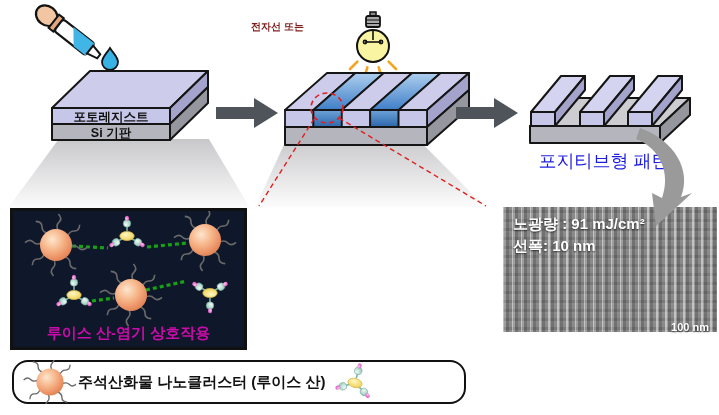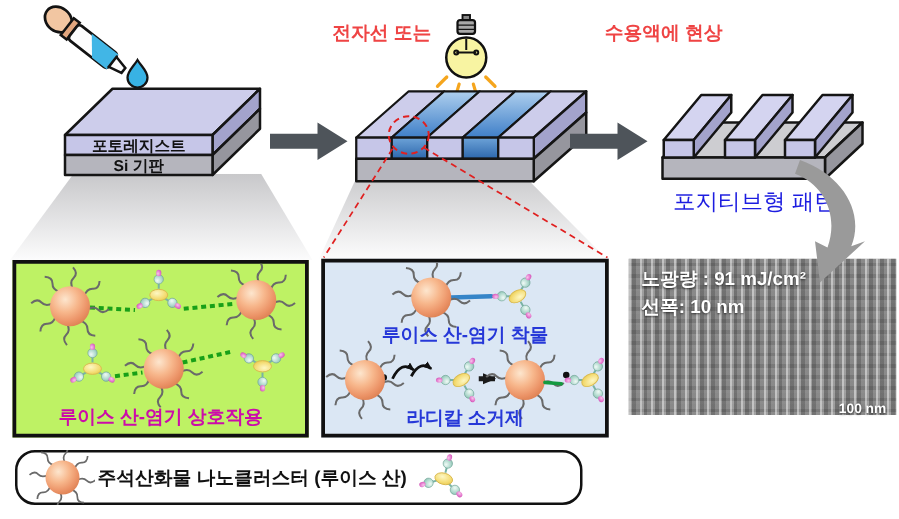--- a/index.html
+++ b/index.html
@@ -1,19 +1,19 @@
 <!DOCTYPE html>
 <html><head>
 <meta charset="utf-8">
 <style>
   html,body{margin:0;padding:0;background:#fff;}
   #canvas{position:relative;width:719px;height:415px;background:#ffffff;overflow:hidden;
           font-family:"Liberation Sans",sans-serif;}
   .abs{position:absolute;}
-  .cap{font-weight:bold;font-size:15px;line-height:21px;text-align:right;color:#ef4444;}
+  .cap{font-weight:bold;font-size:10px;line-height:21px;text-align:center;color:#7f1d1d;}
   .result-label{font-weight:normal;font-size:18px;text-align:center;color:#1d1de0;}
   .panel{position:absolute;border:3px solid #111;box-sizing:border-box;}
   .panel-caption{position:absolute;left:0;right:0;text-align:center;font-weight:bold;font-size:15px;}
   .magenta{color:#cc0caa;}
   .mechblue{color:#2638d8;}
   .slab-label{font:bold 12.5px "Liberation Sans",sans-serif;fill:#111;}
   .slabline{stroke:#151515;stroke-width:2;stroke-linejoin:round;}
   .stripe{stroke:#151515;stroke-width:1.8;stroke-linejoin:round;}
   .gdash{stroke:#18a018;stroke-width:3.2;stroke-dasharray:4 3;fill:none;stroke-linecap:butt;}
   .bluebond{stroke:#3585c8;stroke-width:3.5;stroke-linecap:round;}
@@ -199,21 +199,20 @@
     <polygon class="slabline" points="145,57 187,20 187,38 145,75" fill="#96969e"></polygon>
     <rect class="stripe" x="3" y="40" width="28.4" height="17" fill="#c6c6e8"></rect>
     <rect class="stripe" x="31.4" y="40" width="28.4" height="17" fill="url(#gBlueFront)"></rect>
     <rect class="stripe" x="59.8" y="40" width="28.4" height="17" fill="#c6c6e8"></rect>
     <rect class="stripe" x="88.2" y="40" width="28.4" height="17" fill="url(#gBlueFront)"></rect>
     <rect class="stripe" x="116.6" y="40" width="28.4" height="17" fill="#c6c6e8"></rect>
     <rect class="slabline" x="3" y="57" width="142" height="18" fill="#b5b5bd"></rect>
   </svg>
 
   <div class="abs cap" style="left:438px;top:16px;width:140px;">
-    <div>수용액에 현상</div>
   </div>
 
   <svg class="abs" style="left:456px;top:96px;" width="64" height="36">
     <polygon points="0,11 38,11 38,2 62,17 38,32 38,23 0,23" fill="#4e545a"></polygon>
   </svg>
 
   <svg class="abs" style="left:518px;top:68px;" width="180" height="78" viewBox="0 0 180 78">
     <polygon class="slabline" points="12,58 42,30 172,30 142,58" fill="#cdcdd1"></polygon>
     <polygon class="slabline" points="142,58 172,30 172,47 142,75" fill="#96969e"></polygon>
     <rect class="slabline" x="12" y="58" width="130" height="17" fill="#b5b5bd"></rect>
@@ -229,55 +228,36 @@
     </g>
     <g>
       <polygon class="slabline" points="110,44 140,8 164,8 134,44" fill="#d4d4f0"></polygon>
       <polygon class="slabline" points="134,44 164,8 164,22 134,58" fill="#a3a3cc"></polygon>
       <rect class="slabline" x="110" y="44" width="24" height="14" fill="#c6c6e8"></rect>
     </g>
   </svg>
 
   <div class="abs result-label" style="left:518px;top:149px;width:172px;">포지티브형 패턴</div>
 
-  <div class="panel" style="left:10px;top:208px;width:237px;height:142px;background:#bef264;">
+  <div class="panel" style="left:10px;top:208px;width:237px;height:142px;background:#0f172a;">
     <svg width="231" height="115" viewBox="0 0 231 115" style="display:block">
       <path class="gdash" d="M59,35 L95,37"></path>
       <path class="gdash" d="M134,36 L175,32"></path>
       <path class="gdash" d="M79,90 L101,87"></path>
       <path class="gdash" d="M133,79 L174,70"></path>
       <use href="#lewisbase" transform="translate(114,25) scale(0.72)"></use>
       <use href="#lewisbase" transform="translate(61,84) scale(0.72)"></use>
       <use href="#lewisbase" transform="translate(197,82) rotate(180) scale(0.72)"></use>
       <use href="#nanocluster" transform="translate(43,34)"></use>
       <use href="#nanocluster" transform="translate(192,29)"></use>
       <use href="#nanocluster" transform="translate(118,84)"></use>
     </svg>
     <div class="panel-caption magenta" style="top:113px;">루이스 산-염기 상호작용</div>
   </div>
 
-  <div class="panel" style="left:257px;top:207px;width:230px;height:143px;background:#dbe7f4;">
-    <svg width="224" height="137" viewBox="0 0 224 137" style="display:block">
-      <line class="bluebond" x1="101" y1="28" x2="133" y2="27"></line>
-      <use href="#nanocluster" transform="translate(85,28)"></use>
-      <use href="#lewisbase" transform="translate(154,27) rotate(150) scale(0.72)"></use>
-      <circle cx="47" cy="92" r="2.6" fill="#111"></circle>
-      <path class="hook" d="M54,93 q 7,-15 17,-7" marker-end="url(#mhook)"></path>
-      <path class="hook" d="M69,91 q 7,-13 16,-6" marker-end="url(#mhook)"></path>
-      <use href="#nanocluster" transform="translate(32,94)"></use>
-      <use href="#lewisbase" transform="translate(109,94) rotate(150) scale(0.72)"></use>
-      <line class="rxn" x1="123" y1="93" x2="136" y2="93" marker-end="url(#mrxn)"></line>
-      <use href="#nanocluster" transform="translate(160,94)"></use>
-      <line class="greenbond" x1="176" y1="96" x2="189" y2="97"></line>
-      <circle cx="193" cy="90" r="2.6" fill="#111"></circle>
-      <use href="#lewisbase" transform="translate(212,94) rotate(150) scale(0.72)"></use>
-    </svg>
-    <div class="panel-caption mechblue" style="top:49px;">루이스 산-염기 착물</div>
-    <div class="panel-caption mechblue" style="top:115px;">라디칼 소거제</div>
-  </div>
 
   <div class="abs sem" style="left:503px;top:207px;width:214px;height:125px;">
     <div class="sem-text">
       <div>노광량 : 91 mJ/cm²</div>
       <div>선폭: 10 nm</div>
     </div>
     <div class="sem-scale-label">100 nm</div>
     <div class="sem-scalebar"></div>
   </div>
 

